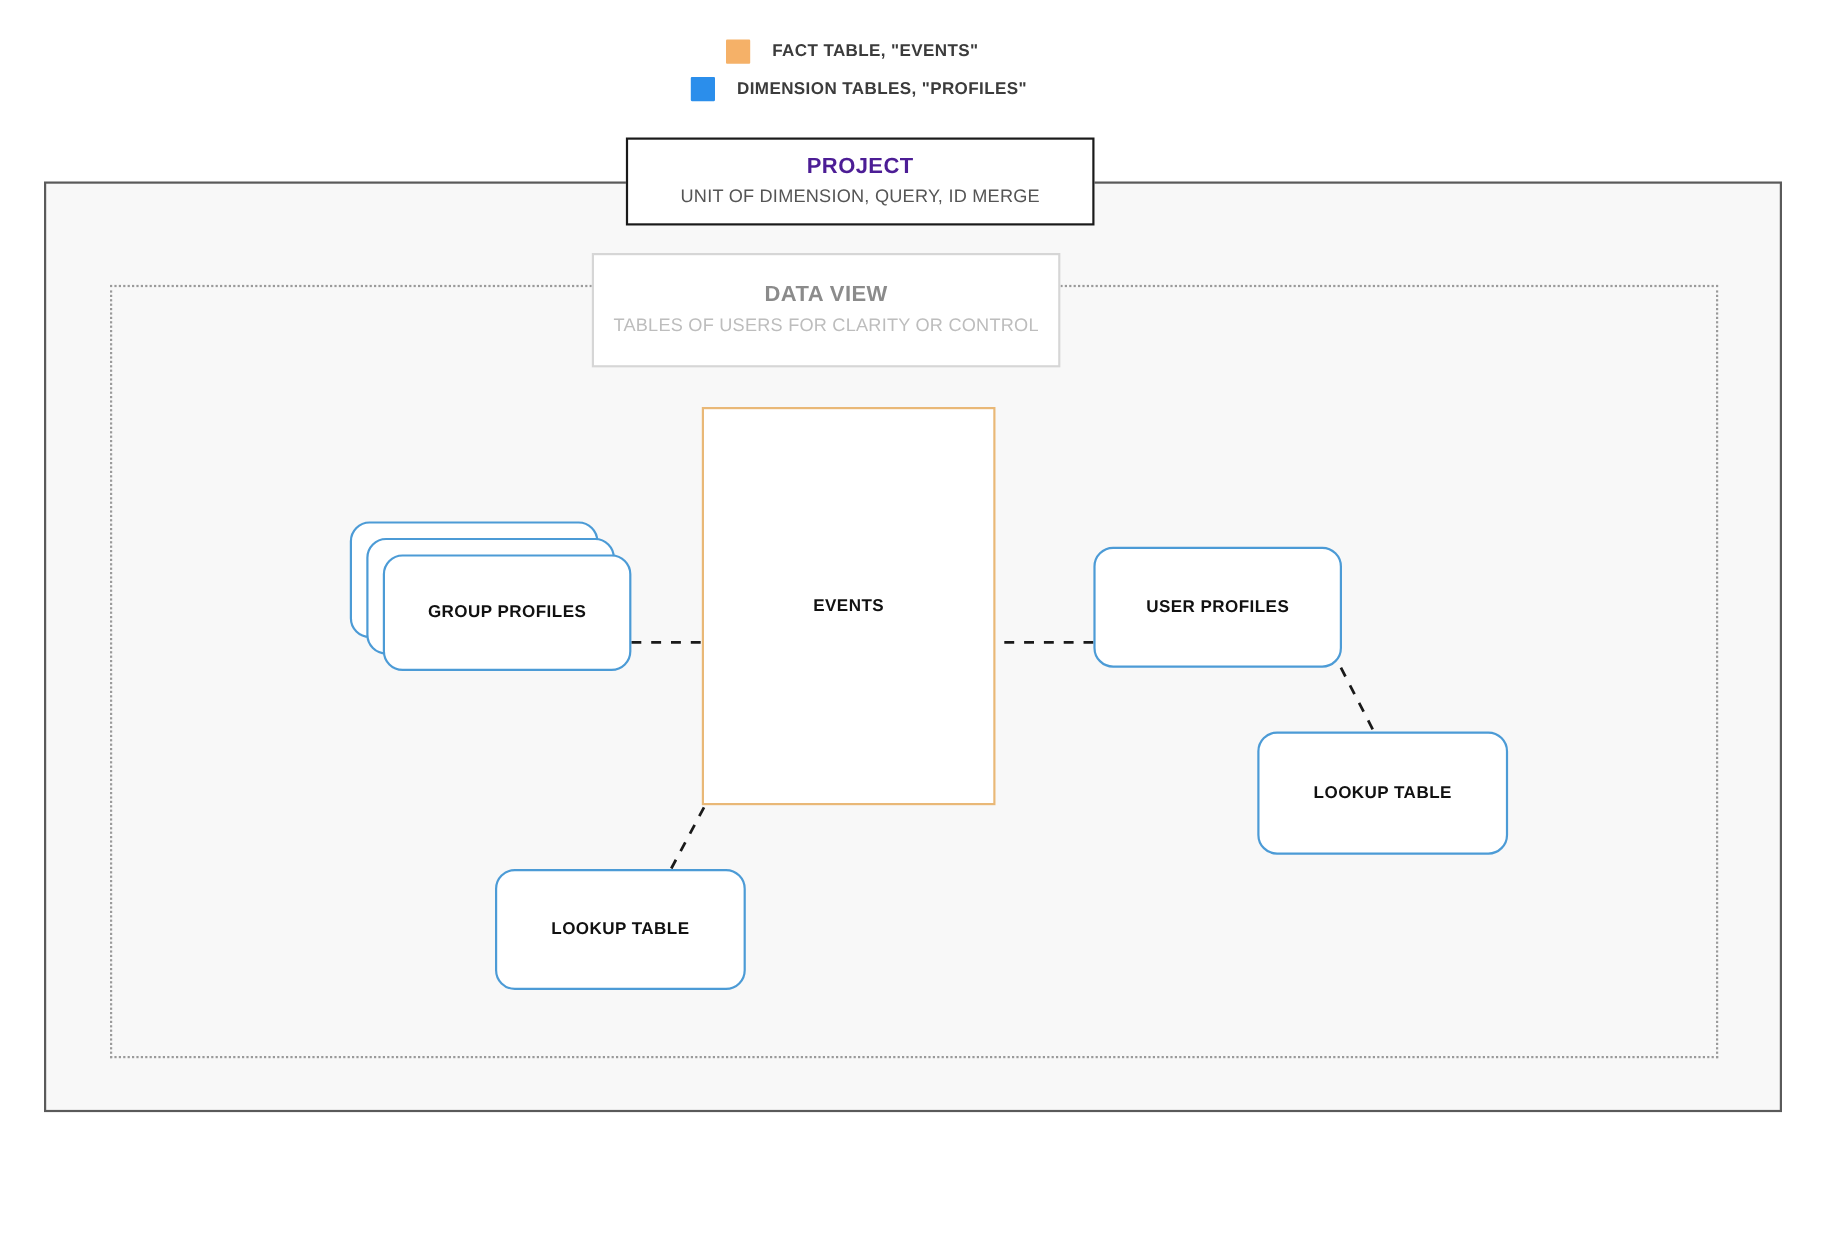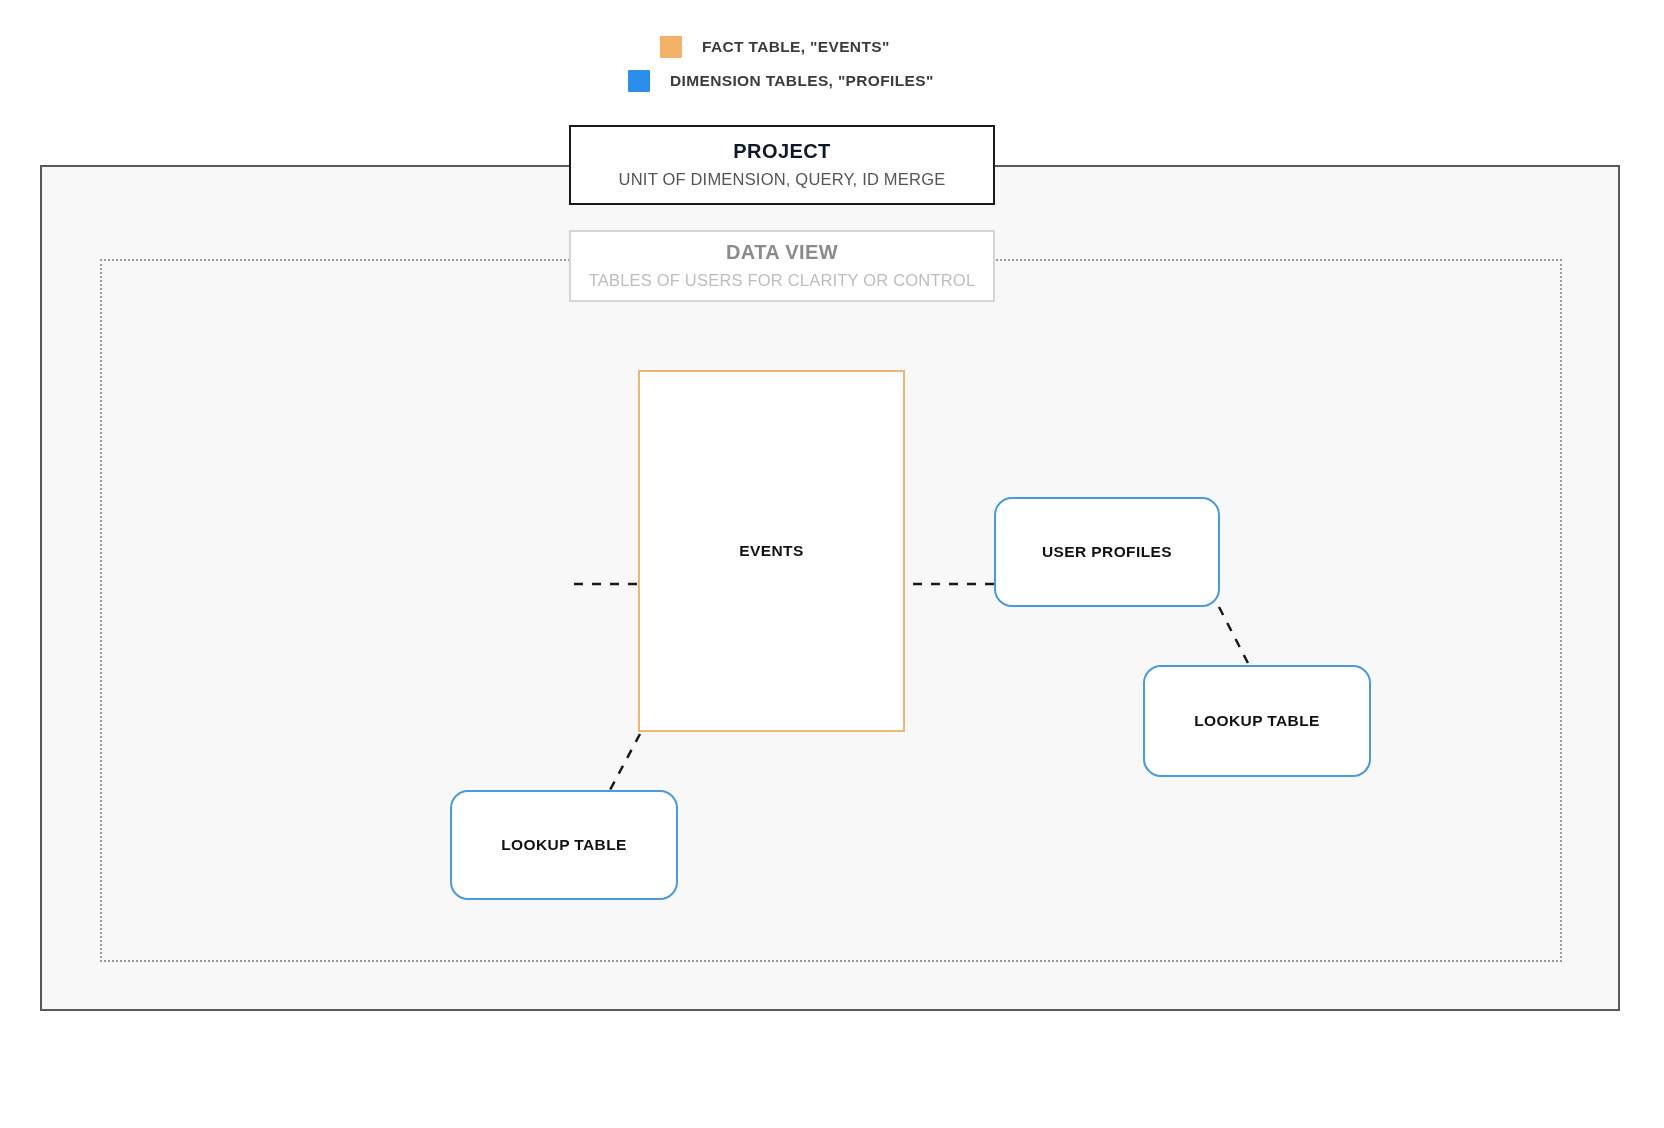--- a/index.html
+++ b/index.html
@@ -97,28 +97,28 @@
   }
 
   .project-box {
     left: 569px;
     top: 125px;
     width: 426px;
     height: 80px;
     border: 2px solid #1a1a1a;
     z-index: 6;
   }
-  .project-box .t-main { color: #0f172a; }
+  .project-box .t-main { color: #4c1d95; }
   .project-box .t-sub  { color: #555555; }
 
   .dataview-box {
-    left: 569px;
+    left: 538px;
     top: 230px;
     width: 426px;
-    height: 72px;
+    height: 104px;
     border: 2px solid #d6d6d6;
     z-index: 6;
   }
   .dataview-box .t-main { color: #8b8b8b; }
   .dataview-box .t-sub  { color: #bdbdbd; }
 
   
   .events-box {
     position: absolute;
     left: 638px;
@@ -233,20 +233,27 @@
 
     <line x1="640" y1="734" x2="610" y2="790" stroke="#1a1a1a" stroke-width="2.5" stroke-dasharray="9,9"></line>
 
     <line x1="1219" y1="607" x2="1250" y2="667" stroke="#1a1a1a" stroke-width="2.5" stroke-dasharray="9,9"></line>
   </svg>
 
   <div class="events-box">
     <span class="node-label">EVENTS</span>
   </div>
 
+  <div class="stack-wrap">
+    <div class="dim-card s-back"></div>
+    <div class="dim-card s-mid"></div>
+    <div class="dim-card s-front">
+      <span class="node-label">GROUP PROFILES</span>
+    </div>
+  </div>
 
   <div class="dim-card user-profiles-box">
     <span class="node-label">USER PROFILES</span>
   </div>
 
   <div class="dim-card lookup-left-box">
     <span class="node-label">LOOKUP TABLE</span>
   </div>
 
   <div class="dim-card lookup-right-box">

